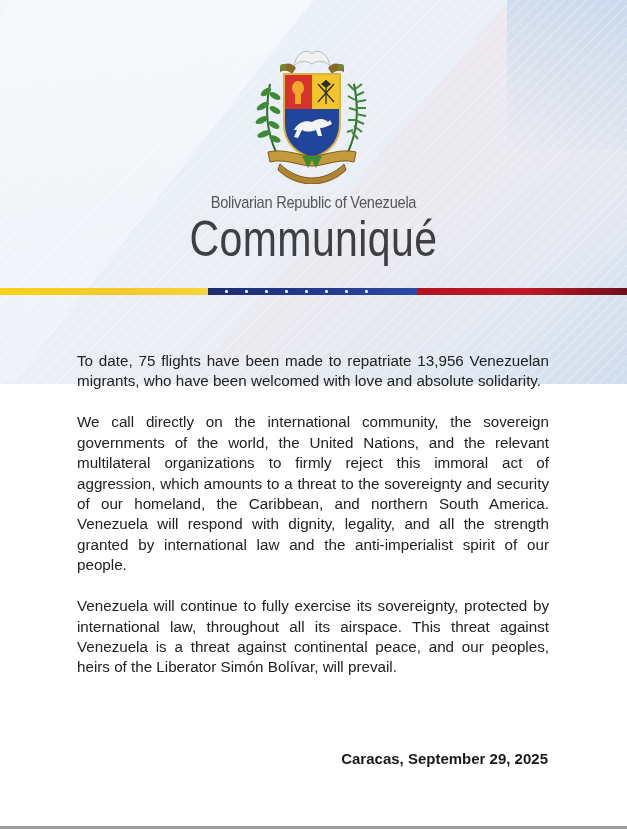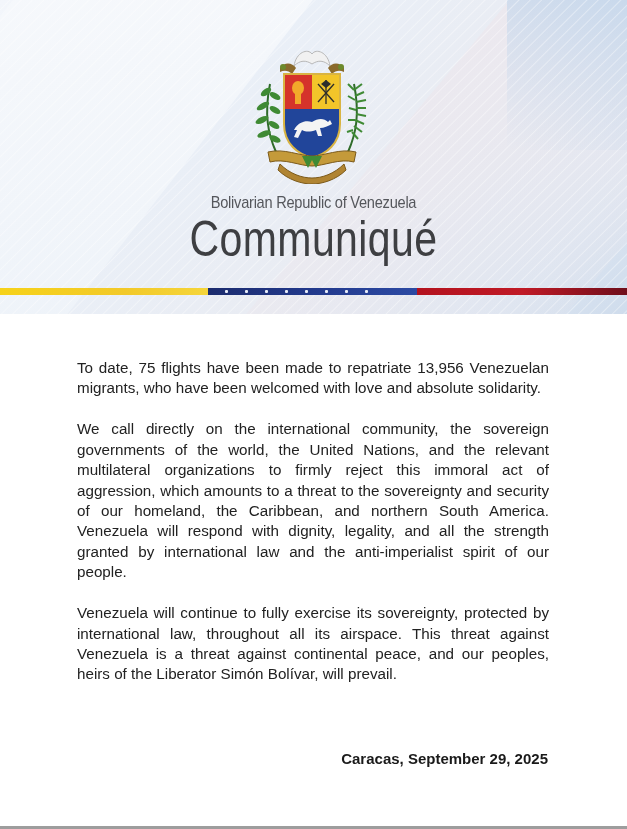--- a/index.html
+++ b/index.html
@@ -1,20 +1,20 @@
 <!DOCTYPE html>
 <html><head>
   <meta charset="utf-8">
   <style>
     * { margin: 0; padding: 0; box-sizing: border-box; }
     html, body { width: 627px; height: 829px; overflow: hidden; background: #ffffff; }
     body { position: relative; font-family: "Liberation Sans", sans-serif; }
 
     .header {
-      position: absolute; left: 0; top: 0; width: 627px; height: 314px;
+      position: absolute; left: 0; top: 0; width: 627px; height: 384px;
       background: linear-gradient(135deg, #f3f6fb 0%, #eaf0f8 30%, #e9ecf3 60%, #dde6f2 85%, #cfdcec 100%);
       overflow: hidden;
     }
     .header .band-left {
       position: absolute; left: -120px; top: -40px; width: 300px; height: 420px;
       background: linear-gradient(180deg, #f7f9fc, #eef3f9);
       transform: skewX(-38deg);
       opacity: 0.9;
     }
     .header .stripes {
@@ -74,21 +74,21 @@
     .flag-bar .red {
       flex: 1; height: 100%;
       background: linear-gradient(90deg, #b3121e, #c01a26 50%, #6e0e1b);
     }
 
     .body-text {
       position: absolute; left: 77px; top: 351px; width: 472px;
       font-size: 15.2px; line-height: 20.4px; color: #222222;
       text-align: justify;
     }
-    .body-text p { margin-bottom: 20.6px; margin-top: 7px; }
+    .body-text p { margin-bottom: 20.6px; }
     .body-text p:last-child { margin-bottom: 0; }
 
     .dateline {
       position: absolute; right: 79px; top: 750px;
       font-size: 15px; font-weight: bold; color: #1a1a1a;
     }
 
     .bottom-rule {
       position: absolute; left: 0; top: 826px; width: 627px; height: 3px; background: #9d9d9d;
     }

